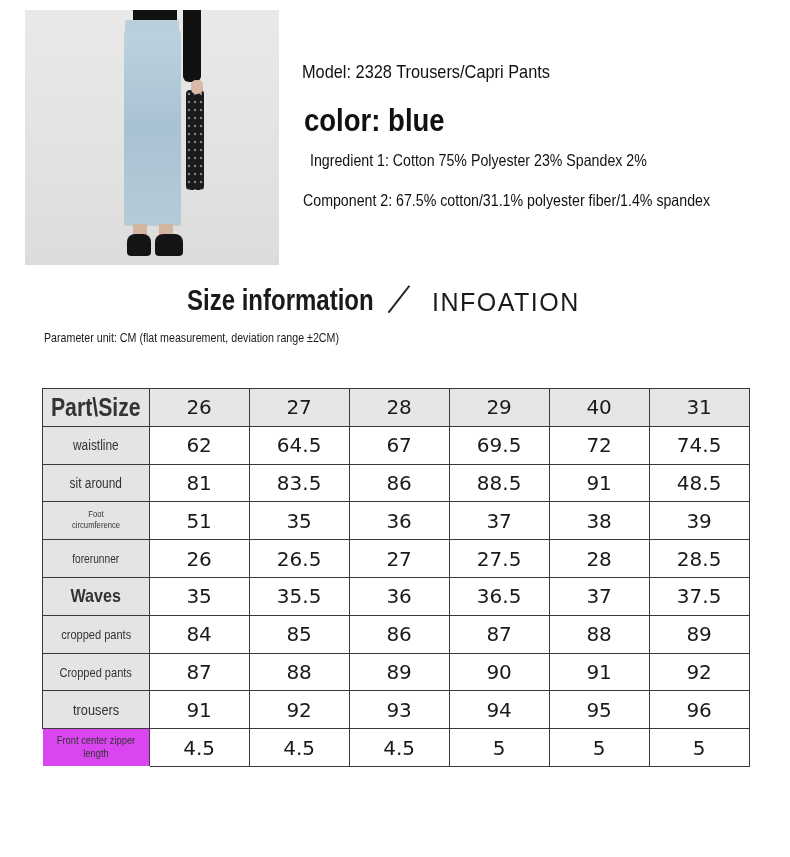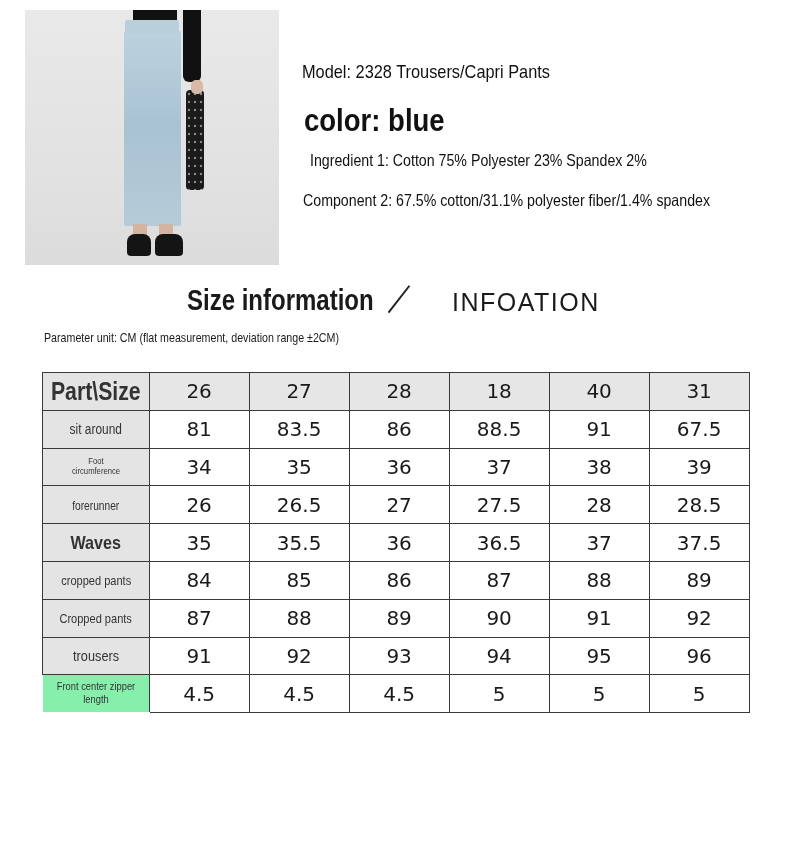--- a/index.html
+++ b/index.html
@@ -30,36 +30,36 @@
   
   .info { position: absolute; font-family: "Liberation Sans", sans-serif; color: #111; white-space: nowrap; }
   .model { left: 302px; top: 61px; font-size: 19px; transform: scaleX(0.86); transform-origin: left center; }
   .color { left: 304px; top: 102px; font-size: 32px; font-weight: bold; transform: scaleX(0.86); transform-origin: left center; }
   .ing1 { left: 310px; top: 151px; font-size: 16.5px; transform: scaleX(0.86); transform-origin: left center; }
   .ing2 { left: 303px; top: 191px; font-size: 16.5px; transform: scaleX(0.86); transform-origin: left center; }
 
   .size-title { position: absolute; left: 187px; top: 283px; font-size: 30px; font-weight: bold; white-space: nowrap;
     transform: scaleX(0.8); transform-origin: left center; }
   .slash { position: absolute; left: 398px; top: 282px; width: 1.5px; height: 34px; background: #222; transform: rotate(38deg); }
-  .infoation { position: absolute; left: 432px; top: 288px; font-size: 25px; letter-spacing: 1.5px; font-weight: normal; color: #1a1a1a; white-space: nowrap; margin-left: 20px; }
+  .infoation { position: absolute; left: 432px; top: 288px; font-size: 25px; letter-spacing: 1.5px; font-weight: normal; color: #1a1a1a; white-space: nowrap; }
   .param { position: absolute; left: 44px; top: 330px; font-size: 13px; white-space: nowrap; transform: scaleX(0.82); transform-origin: left center; }
 
   
-  table.sizes { position: absolute; left: 42px; top: 372px; border-collapse: collapse; table-layout: fixed; }
+  table.sizes { position: absolute; left: 42px; top: 388px; border-collapse: collapse; table-layout: fixed; }
   table.sizes td { border: 1.5px solid #3a3a3a; text-align: center; vertical-align: middle; height: 37.8px; padding: 0; }
   table.sizes td.val { width: 100px; font-size: 20px; color: #1a1a1a; font-family: "DejaVu Sans", sans-serif; font-weight: normal; }
   table.sizes tr.head td.val { background: #e6e6e6; height: 37px; }
   table.sizes td.part { width: 100px; background: #e4e4e4; color: #333; line-height: 1.15; }
   table.sizes td.part .lbl { display: inline-block; transform: scaleX(0.85); white-space: nowrap; }
   .fs-xl { font-size: 25px; font-weight: bold; }
   .fs-l { font-size: 19px; }
   .fs-m { font-size: 14px; }
   .fs-s { font-size: 10px; }
   .fs-xs { font-size: 9px; }
-  table.sizes tr.last td.part { background: #86efac; border-left-color: #fff; border-bottom-color: #fff; }
+  table.sizes tr.last td.part { background: #d946ef; border-left-color: #fff; border-bottom-color: #fff; }
 </style>
 </head>
 <body>
 
 <div class="photo" aria-label="light blue straight-leg cropped jeans with black loafers">
   <div class="top"></div>
   <div class="sleeve"></div>
   <div class="bag"></div>
   <div class="hand"></div>
   <div class="leg l"></div>
@@ -81,36 +81,45 @@
 <div class="infoation">INFOATION</div>
 <div class="param">Parameter unit: CM (flat measurement, deviation range ±2CM)</div>
 
 <table class="sizes">
   <tbody>
       <tr class="head">
     <td class="part"><span class="lbl fs-xl">Part\Size</span></td>
     <td class="val">26</td>
     <td class="val">27</td>
     <td class="val">28</td>
-    <td class="val">18</td>
+    <td class="val">29</td>
     <td class="val">40</td>
     <td class="val">31</td>
+  </tr>
+  <tr>
+    <td class="part"><span class="lbl fs-m">waistline</span></td>
+    <td class="val">62</td>
+    <td class="val">64.5</td>
+    <td class="val">67</td>
+    <td class="val">69.5</td>
+    <td class="val">72</td>
+    <td class="val">74.5</td>
   </tr>
   <tr>
     <td class="part"><span class="lbl fs-m">sit around</span></td>
     <td class="val">81</td>
     <td class="val">83.5</td>
     <td class="val">86</td>
     <td class="val">88.5</td>
     <td class="val">91</td>
-    <td class="val">67.5</td>
+    <td class="val">48.5</td>
   </tr>
   <tr>
     <td class="part"><span class="lbl fs-xs" style="white-space:normal;width:70px;display:inline-block;">Foot circumference</span></td>
-    <td class="val">34</td>
+    <td class="val">51</td>
     <td class="val">35</td>
     <td class="val">36</td>
     <td class="val">37</td>
     <td class="val">38</td>
     <td class="val">39</td>
   </tr>
   <tr>
     <td class="part"><span class="lbl" style="font-size:12px;">forerunner</span></td>
     <td class="val">26</td>
     <td class="val">26.5</td>

